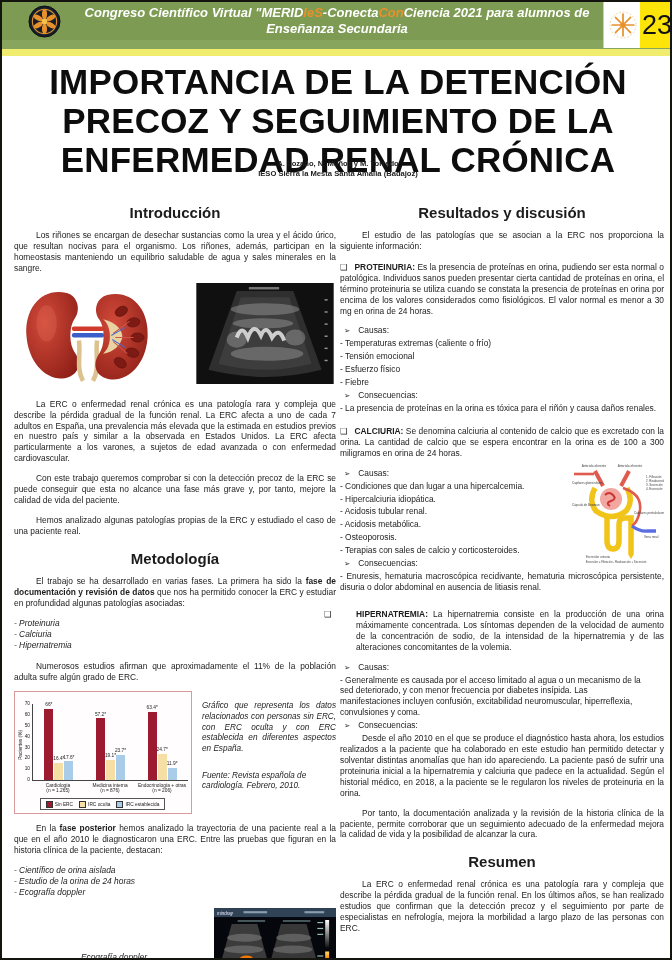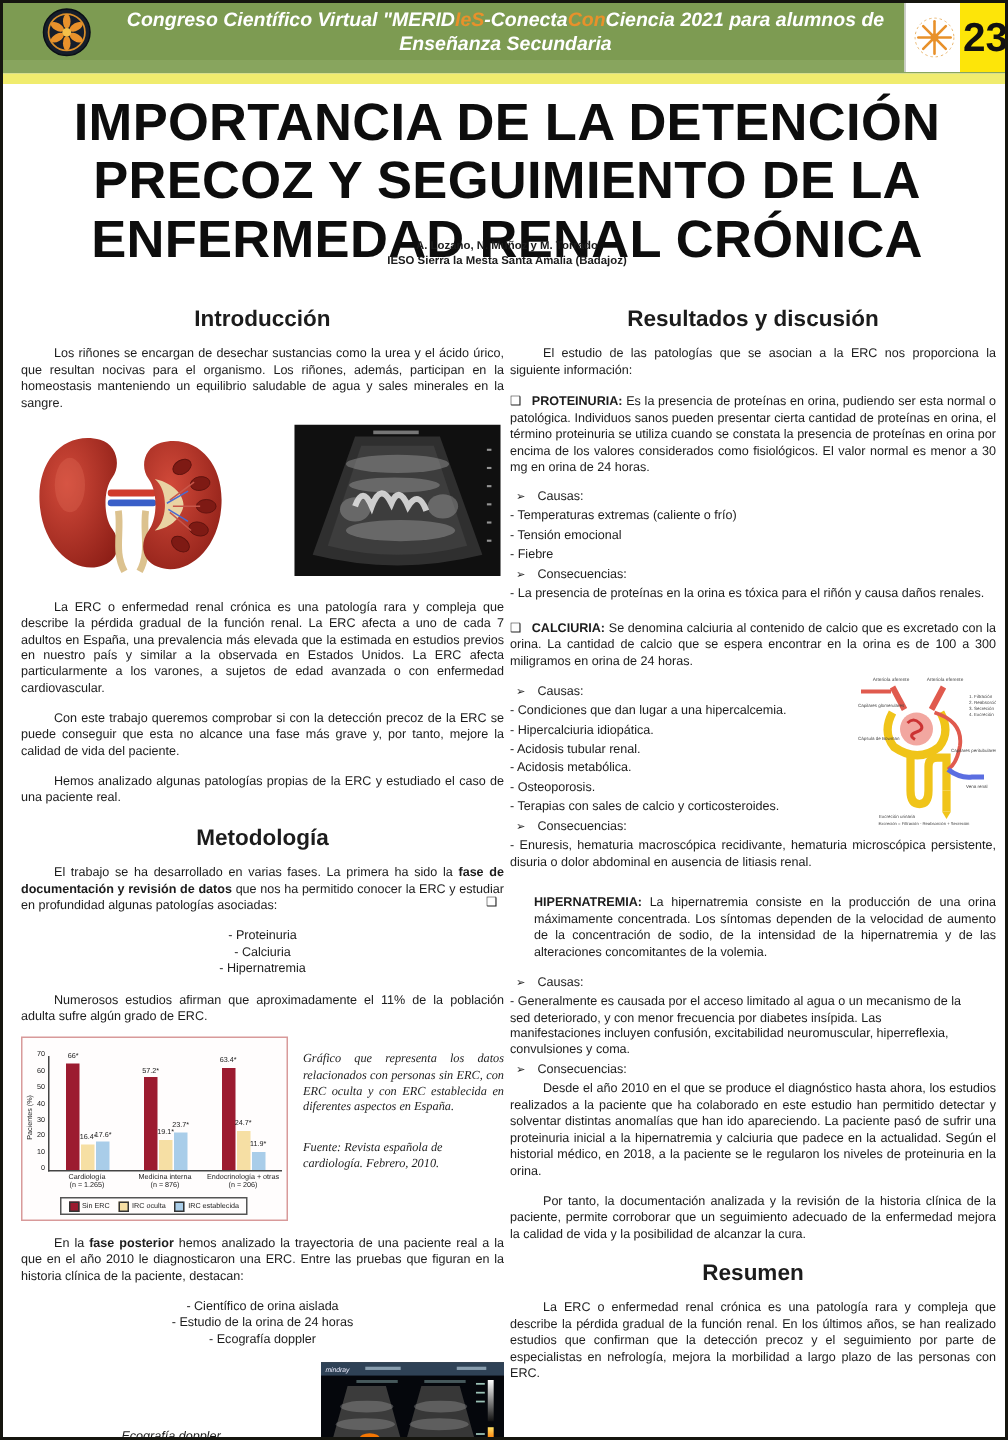--- a/index.html
+++ b/index.html
@@ -14,45 +14,45 @@
   .ystrip{position:absolute;left:0;top:47px;width:100%;height:7px;background:#f0ec6e;}
   .banner-text{
     position:absolute;left:68px;top:3px;width:534px;
     font-size:13px;font-weight:bold;font-style:italic;color:#fff;
     text-align:center;line-height:1.25;
   }
   .banner-text .hl{color:#e8912b;}
   .logo-left{position:absolute;left:26px;top:3px;width:33px;height:33px;}
   .sunbox{position:absolute;left:601px;top:0;width:37px;height:46px;background:#fff;border-left:1px solid #ccc;display:flex;align-items:center;justify-content:center;}
   .numbox{position:absolute;left:638px;top:0;width:34px;height:46px;background:#fde509;display:flex;align-items:center;justify-content:center;}
-  .numbox span{font-size:27px;font-weight:bold;color:#111;}
+  .numbox span{font-size:27px;font-weight:normal;color:#111;}
   
   .title{
     position:absolute;left:26px;top:60px;width:620px;text-align:center;
     font-size:35px;font-weight:bold;line-height:1.12;color:#0d0d0d;letter-spacing:0.2px;
   }
   .authors{position:absolute;left:0;top:157px;width:672px;text-align:center;font-size:7.6px;font-weight:bold;}
   .affil{position:absolute;left:0;top:167px;width:672px;text-align:center;font-size:7.6px;font-weight:bold;}
   
   .col{position:absolute;top:202px;width:322px;}
   .col-left{left:12px;}
   .col-right{left:338px;width:324px;}
   h2.sec{font-size:15px;font-weight:bold;text-align:center;margin:0 0 9px 0;}
   .body{font-size:8.4px;line-height:1.3;text-align:justify;margin:0 0 9px 0;}
   .ind{text-indent:22px;}
   .b{font-weight:bold;}
   .it{}
-  .plainlist{font-size:8.4px;line-height:1.35;text-align:center;margin:0 0 9px 0;}
+  .plainlist{font-size:8.4px;line-height:1.35;text-align:left;margin:0 0 9px 0;font-style:italic;}
   .bullet-line{font-size:8.4px;line-height:1.3;text-align:justify;margin:0 0 2px 0;}
   .arrow{display:inline-block;margin:0 8px 0 4px;font-size:7.5px;}
   .sq{display:inline-block;margin-right:7px;}
   .hang{padding-left:16px;}
   .imgrow{display:flex;justify-content:space-between;align-items:flex-start;margin:4px 2px 11px 2px;}
   .chartrow{display:flex;margin:2px 0 9px 0;}
-  .chart-caption{width:134px;padding:10px 0 0 10px;font-size:8.2px;font-style:italic;text-align:justify;line-height:1.3;font-family:Liberation Serif, serif;}
+  .chart-caption{width:134px;padding:10px 0 0 10px;font-size:8.2px;font-style:italic;text-align:justify;line-height:1.3;}
   .chart-src{margin-top:16px;text-align:left;}
   .dopplerrow{display:flex;margin:2px 0 0 0;}
   .doppler-cap{flex:1;text-align:center;font-size:8.4px;font-style:italic;padding-top:44px;}
   .nephron-wrap{float:right;width:96px;margin:-6px 0 2px 6px;}
   
   .chart-box{width:178px;border:1px solid #d89a9a;background:#fffdfd;padding:4px 3px 3px 2px;box-sizing:border-box;}
   .chart-inner{display:flex;}
   .chart-ylab{width:9px;display:flex;align-items:center;justify-content:center;}
   .chart-ylab div{writing-mode:vertical-rl;transform:rotate(180deg);font-size:4.8px;color:#222;}
   .chart-yaxis{position:relative;width:13px;height:86px;}
@@ -354,20 +354,21 @@
   </div>
 
   <div class="col col-right">
     <h2 class="sec">Resultados y discusión</h2>
     <p class="body ind">El estudio de las patologías que se asocian a la ERC nos proporciona la siguiente información:</p>
 
     <p class="body" style="margin-top:10px;"><span class="sq">❑</span><span class="b">PROTEINURIA:</span><span> Es la presencia de proteínas en orina, pudiendo ser esta normal o patológica. Individuos sanos pueden presentar cierta cantidad de proteínas en orina, el término proteinuria se utiliza cuando se constata la presencia de proteínas en orina por encima de los valores considerados como fisiológicos. El valor normal es menor a 30 mg en orina de 24 horas.</span></p>
     <div class="bullet-line"><span class="arrow">➢</span><span class="it">Causas:</span></div>
     <div class="bullet-line">- Temperaturas extremas (caliente o frío)</div>
     <div class="bullet-line">- Tensión emocional</div>
+    <div class="bullet-line">- Esfuerzo físico</div>
     <div class="bullet-line">- Fiebre</div>
     <div class="bullet-line"><span class="arrow">➢</span><span class="it">Consecuencias:</span></div>
     <div class="bullet-line" style="margin-bottom:12px;">- La presencia de proteínas en la orina es tóxica para el riñón y causa daños renales.</div>
 
     <div>
       <p class="body" style="margin-top:4px;"><span class="sq">❑</span><span class="b">CALCIURIA:</span><span> Se denomina calciuria al contenido de calcio que es excretado con la orina. La cantidad de calcio que se espera encontrar en la orina es de 100 a 300 miligramos en orina de 24 horas.</span></p>
 
       <div class="nephron-wrap">
         <svg viewBox="0 0 96 102" width="96" height="102">
           <rect width="96" height="102" fill="#fff"></rect>

